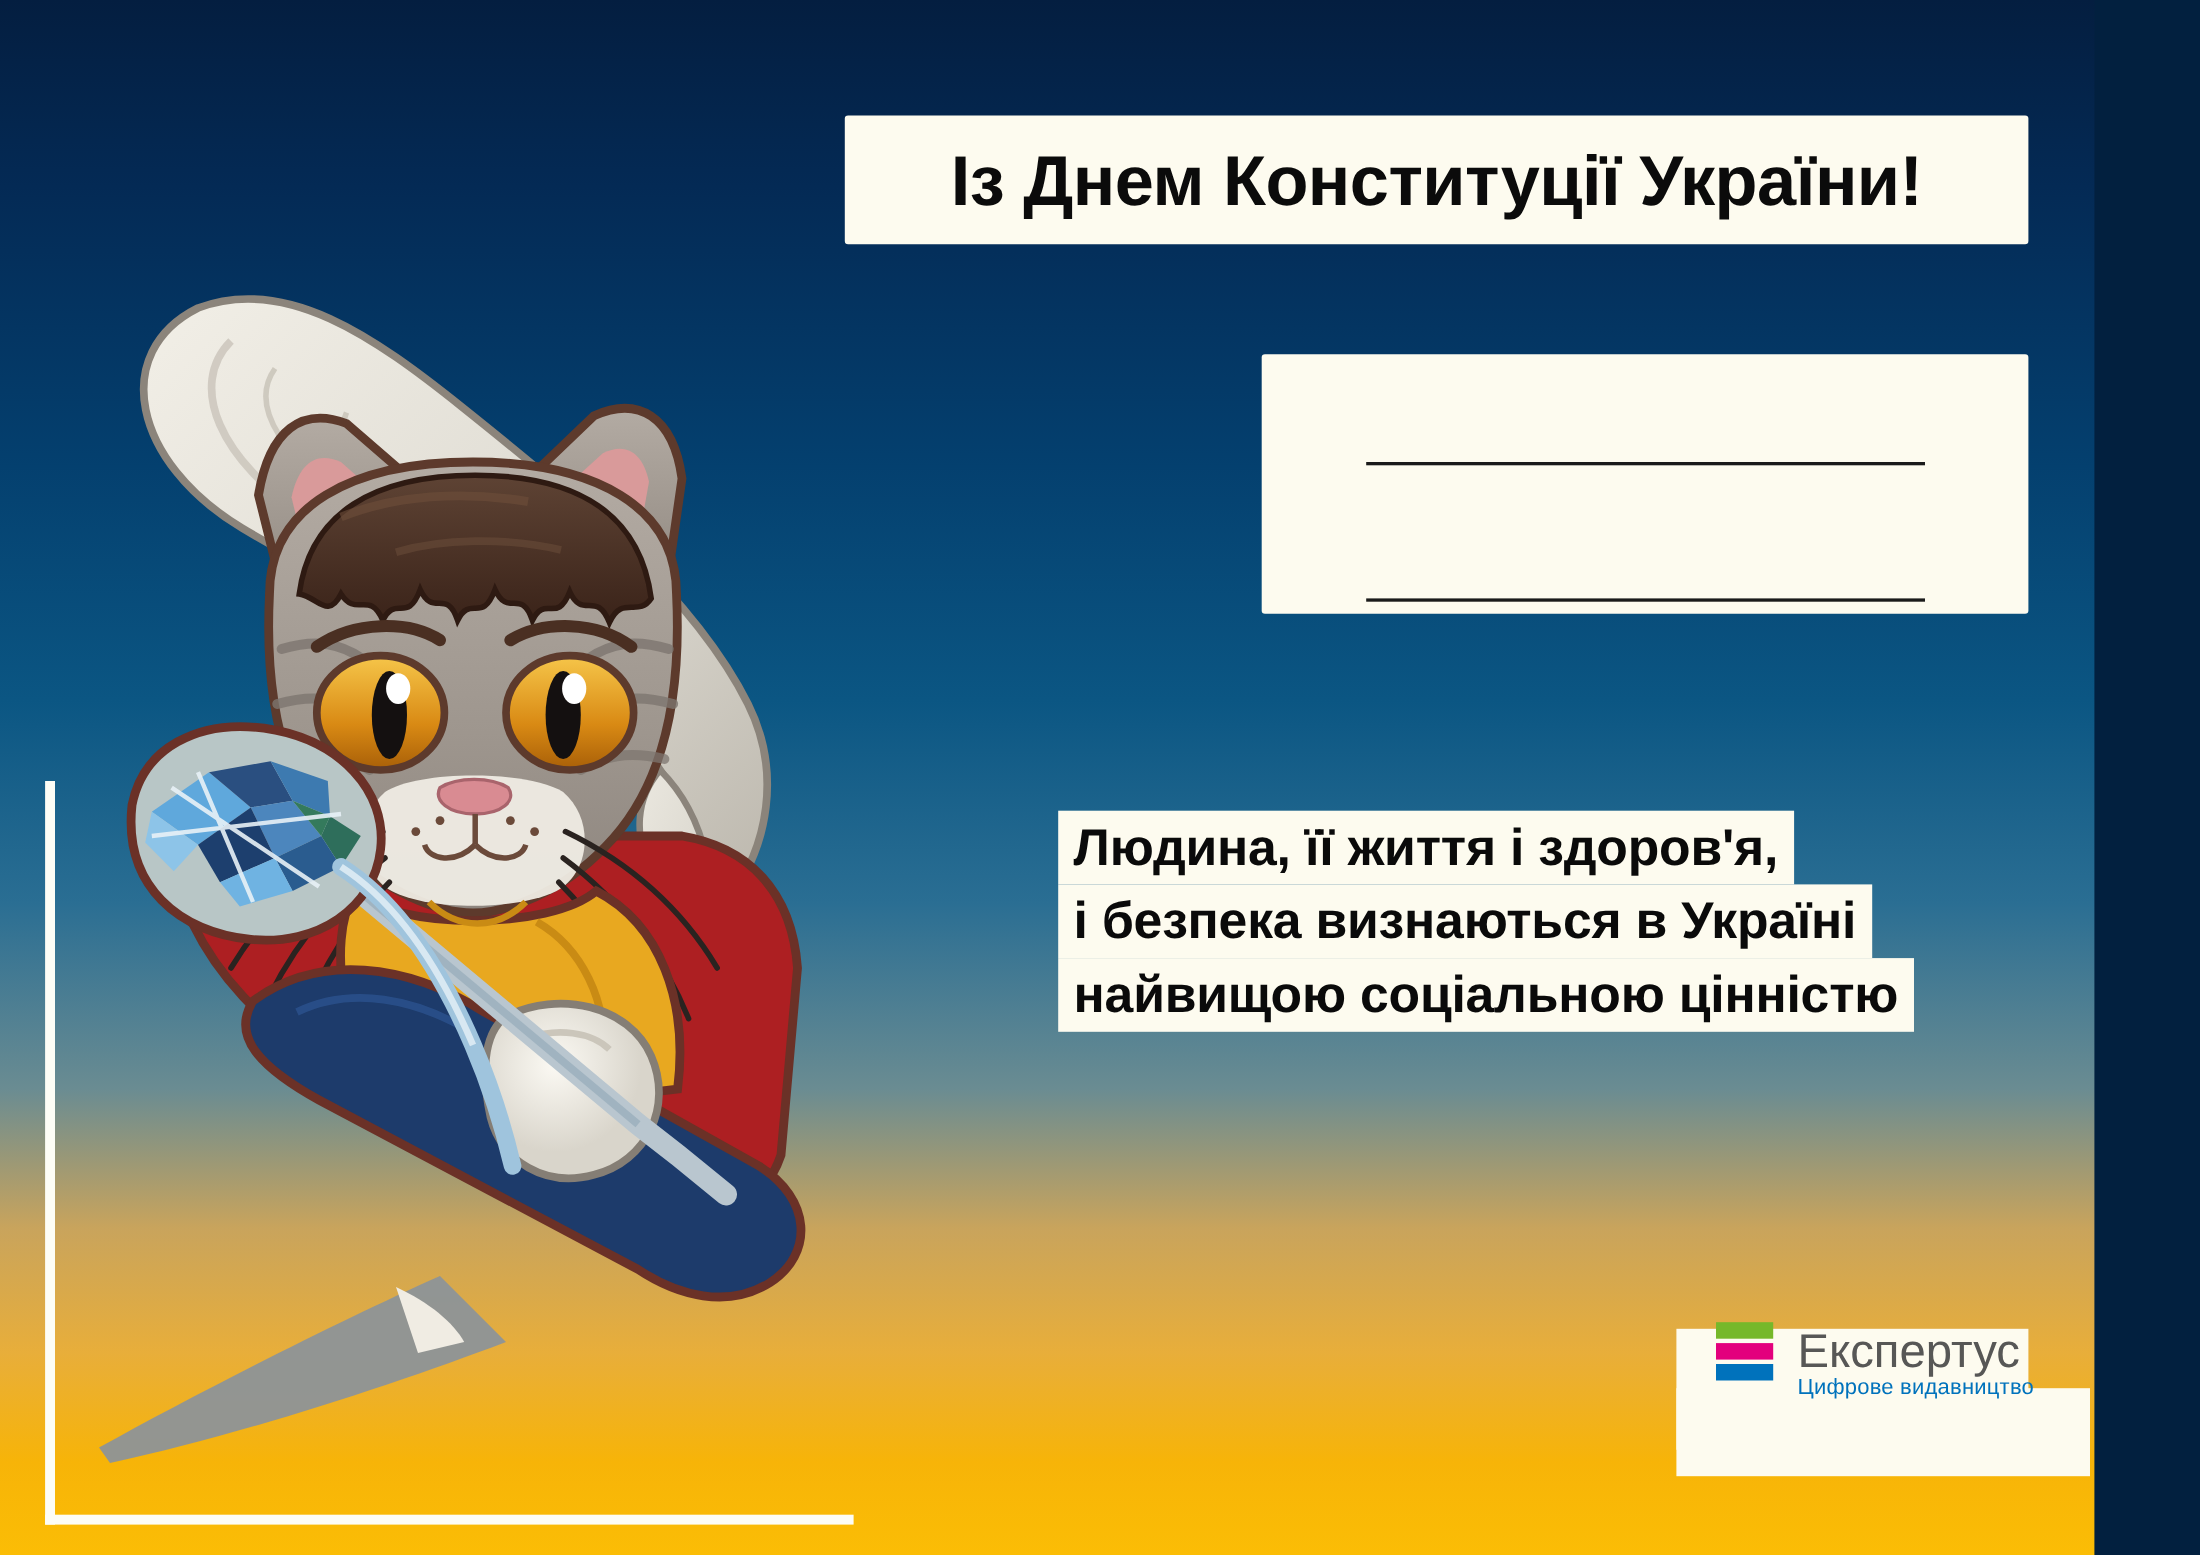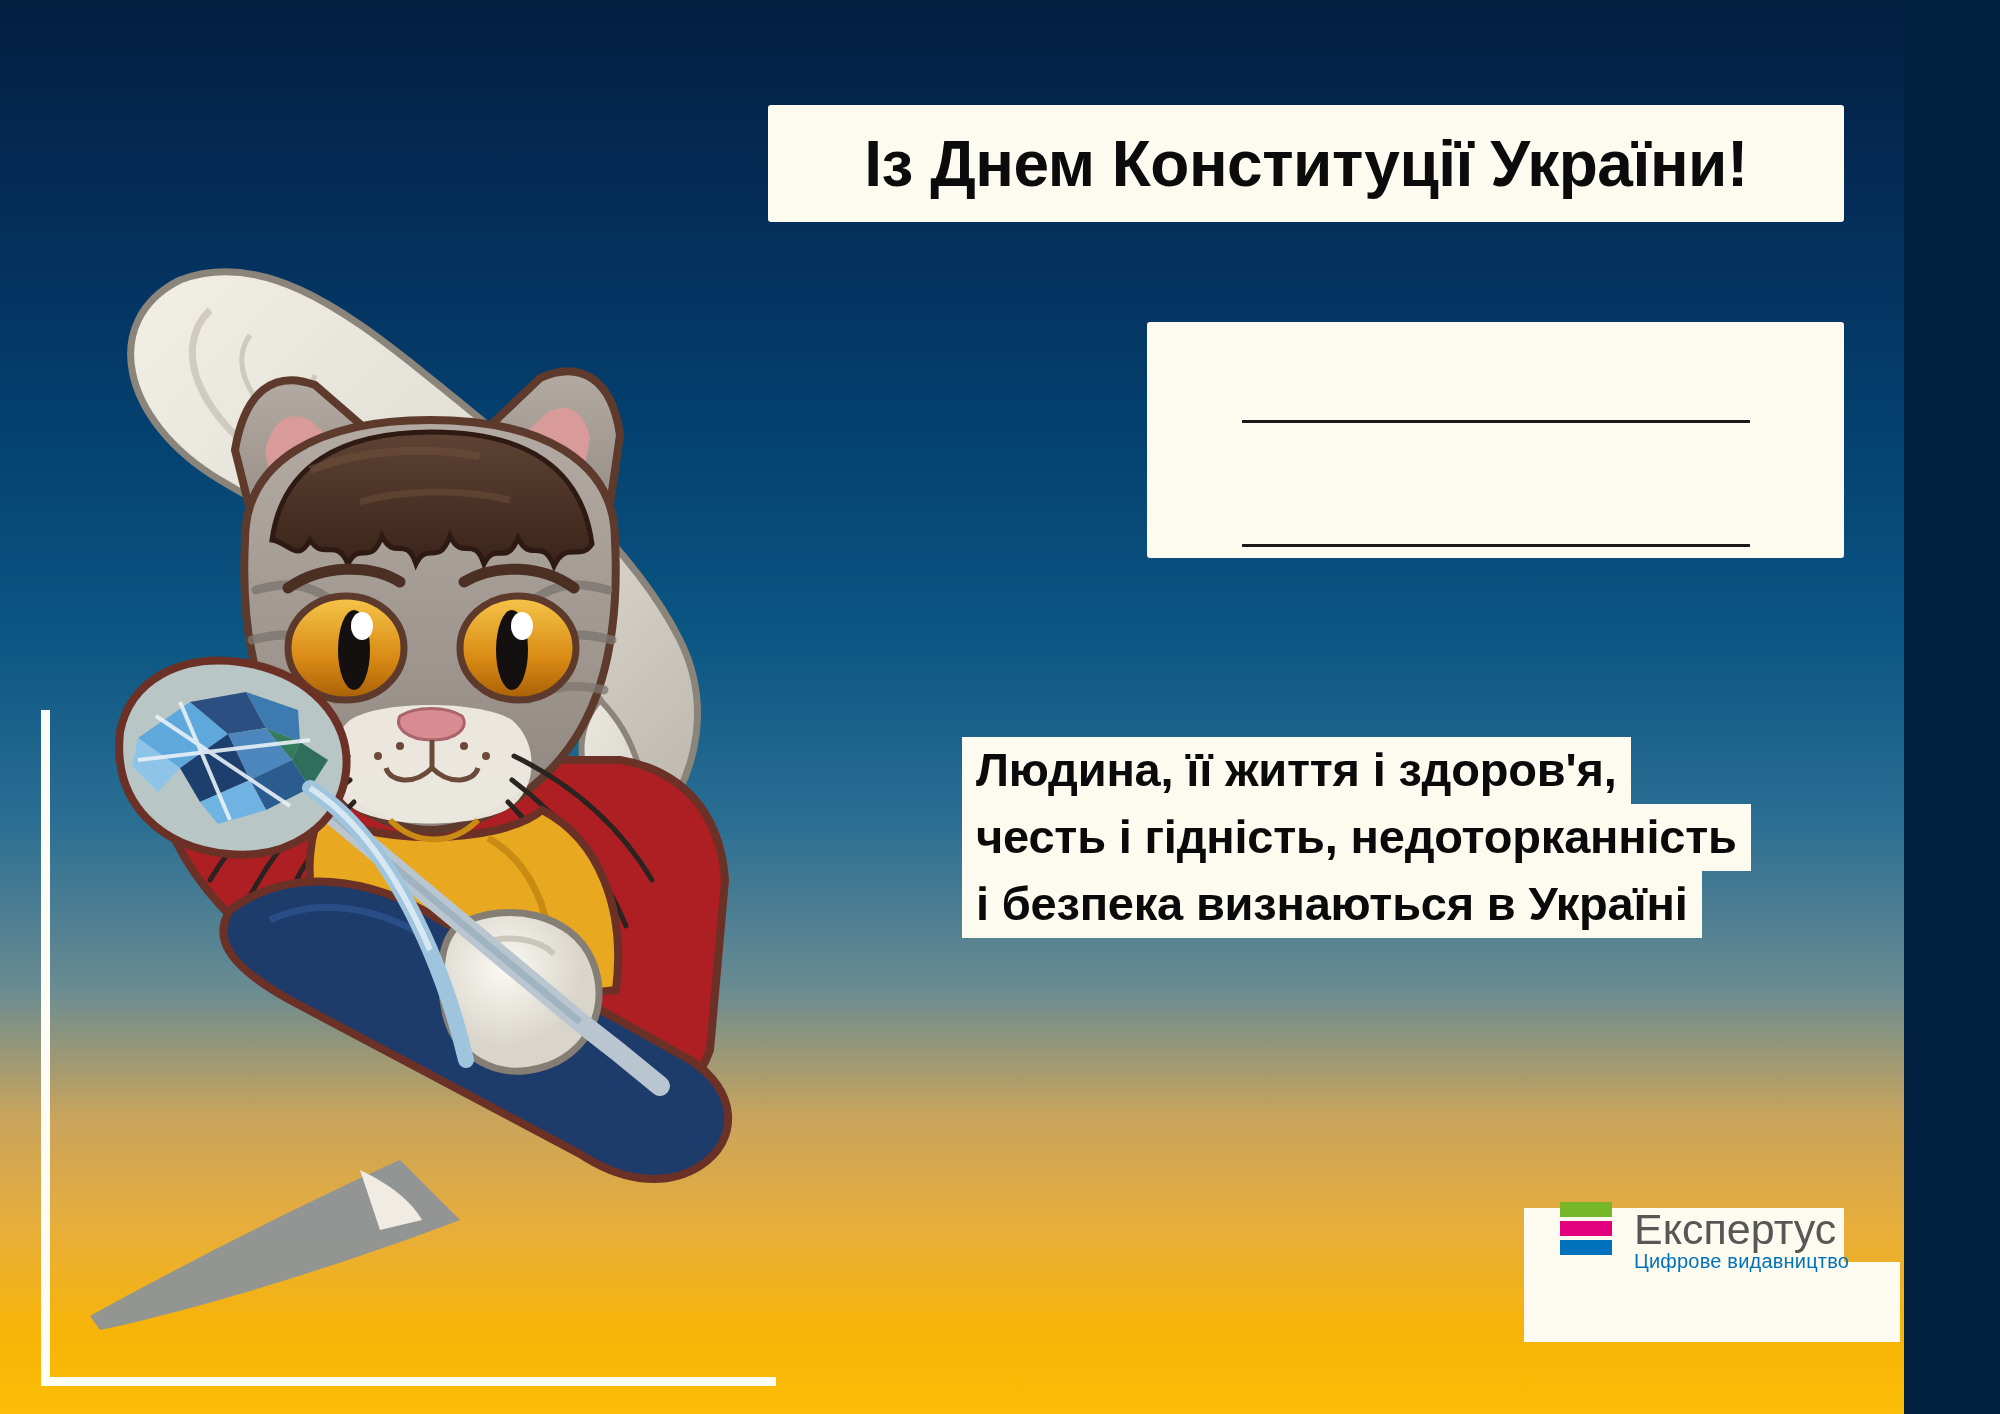--- a/index.html
+++ b/index.html
@@ -291,22 +291,22 @@
     <span class="title-text">Із Днем Конституції України!</span>
   </div>
 
   <div class="note-card">
     <div class="note-rule r1"></div>
     <div class="note-rule r2"></div>
   </div>
 
   <div class="quote">
     <span class="ln">Людина, її життя і здоров'я,</span>
-    <span class="ln">честь і гідність, недоторканність</span>
     <span class="ln">і безпека визнаються в Україні</span>
+    <span class="ln">найвищою соціальною цінністю</span>
   </div>
 
   <div class="logo-box"></div>
   <div class="logo-box2"></div>
   <div class="logo-inner">
     <span class="logo-bars">
       <i class="g"></i>
       <i class="m"></i>
       <i class="b"></i>
     </span>

